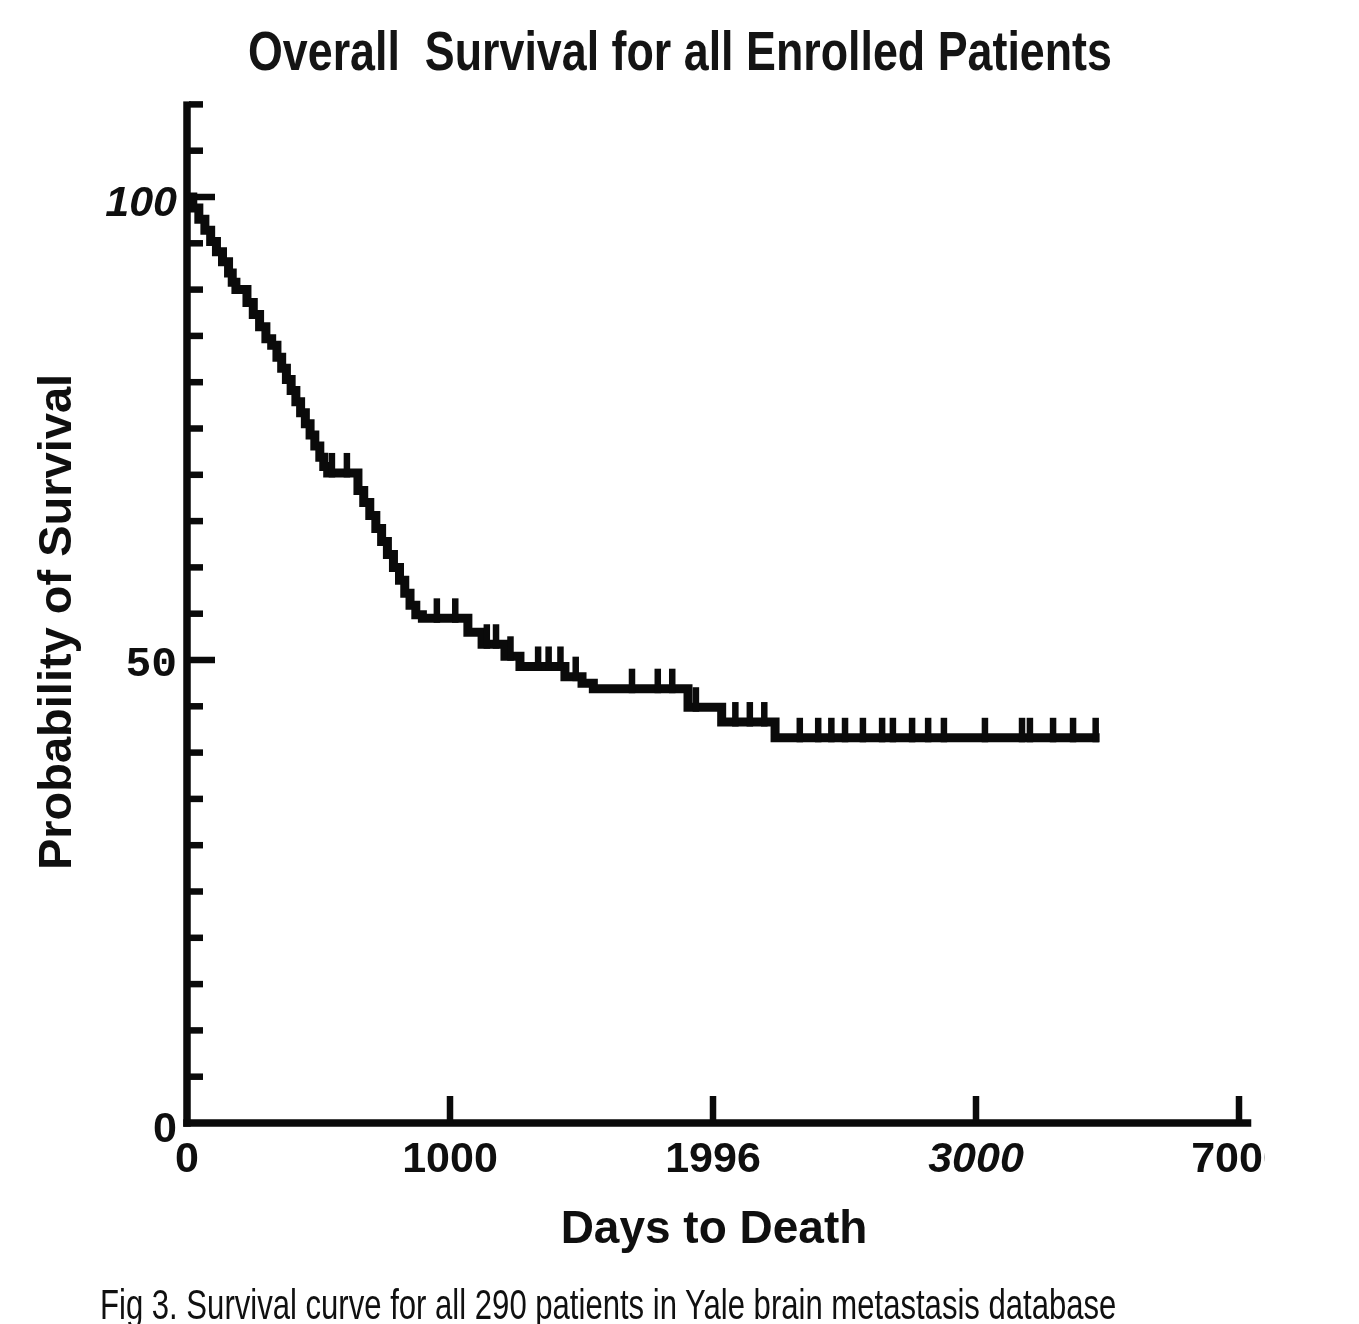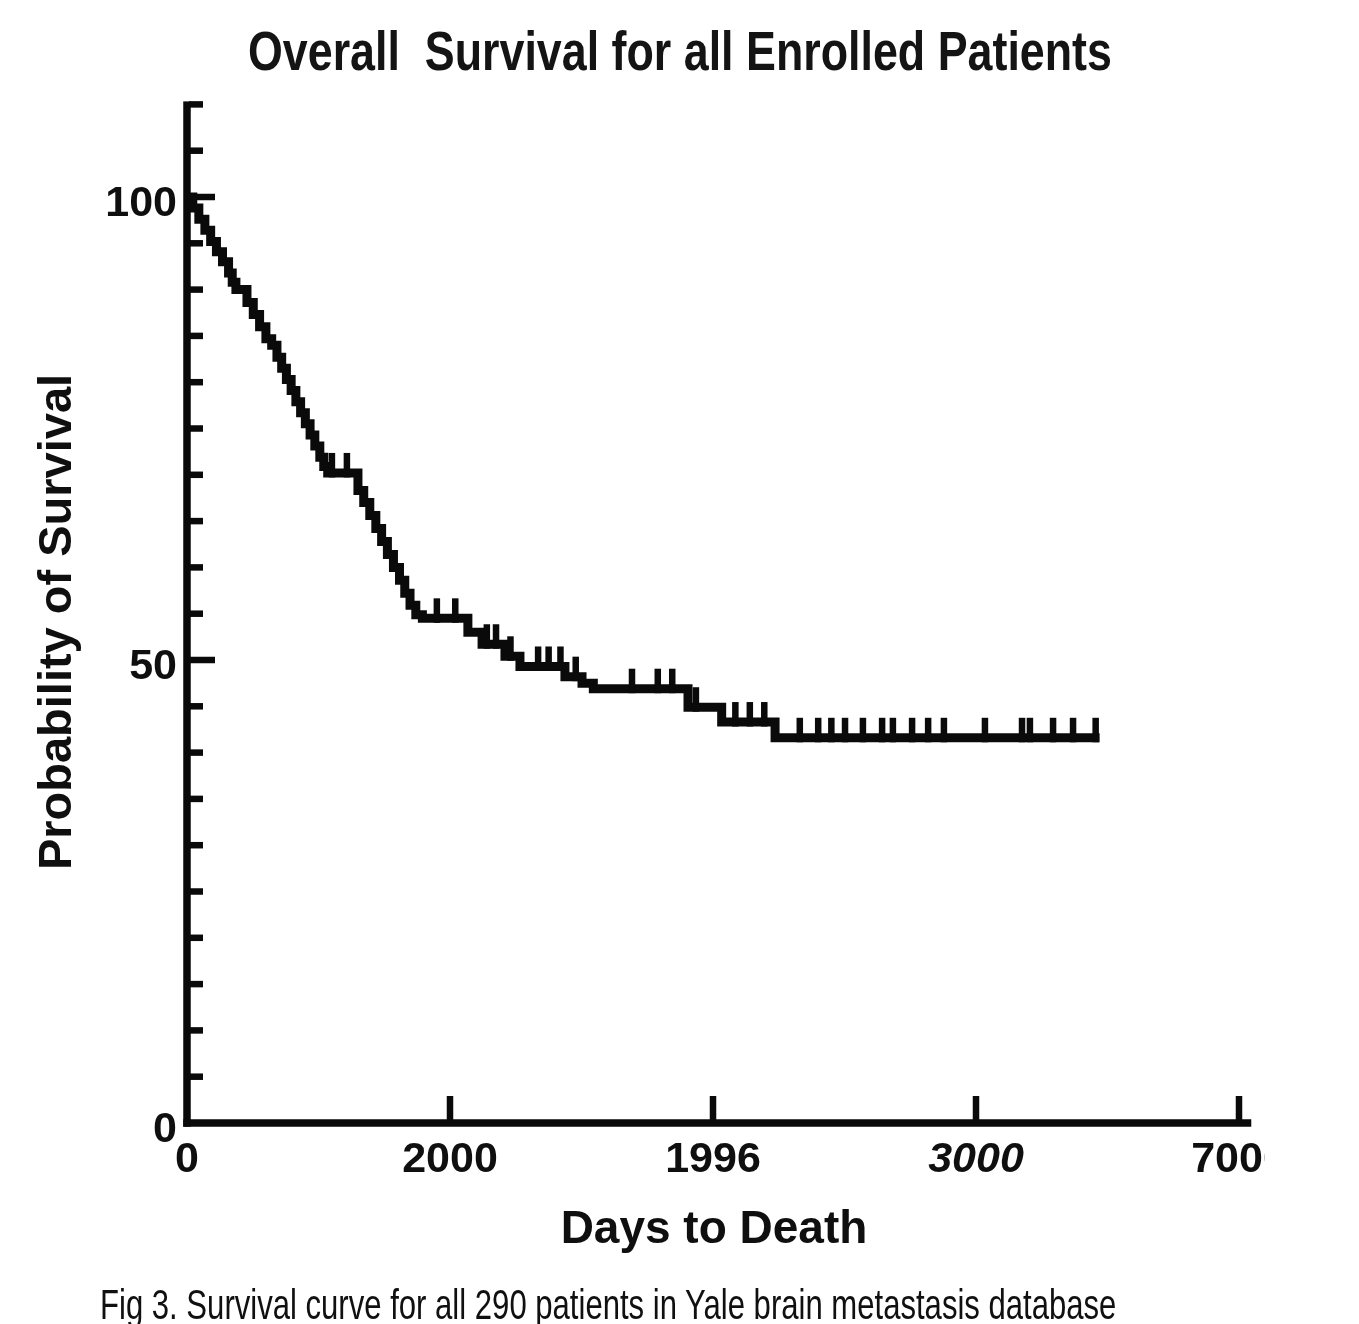--- a/index.html
+++ b/index.html
@@ -130,22 +130,22 @@
   </div>
 
   <div class="y-label">Probability of Survival</div>
 
   <div class="x-label">Days to Death</div>
 
   <div class="caption">Fig 3. Survival curve for all 290 patients in Yale brain metastasis database</div>
 
   <div id="tick-layer">
       <div class="tick-label-y" style="left: 57px; top: 1106px;">0</div>
-      <div class="tick-label-y" style="left: 57px; top: 643px;">50</div>
-      <div class="tick-label-y" style="left: 57px; top: 180px;">100</div>
+      <div class="tick-label-y" style="left: 57px; top: 643px; font-family: Liberation Mono, monospace;">50</div>
+      <div class="tick-label-y" style="left: 57px; top: 180px; font-style: italic;">100</div>
       <div class="tick-label-x" style="left: 87px; top: 1136px;">0</div>
-      <div class="tick-label-x" style="left: 350px; top: 1136px;">2000</div>
+      <div class="tick-label-x" style="left: 350px; top: 1136px;">1000</div>
       <div class="tick-label-x" style="left: 613px; top: 1136px;">1996</div>
       <div class="tick-label-x" style="left: 876px; top: 1136px; font-style: italic;">3000</div>
       <div class="tick-label-x" style="left: 1139px; top: 1136px;">7000</div>
     </div>
 
 </div>
 
 </body></html>

